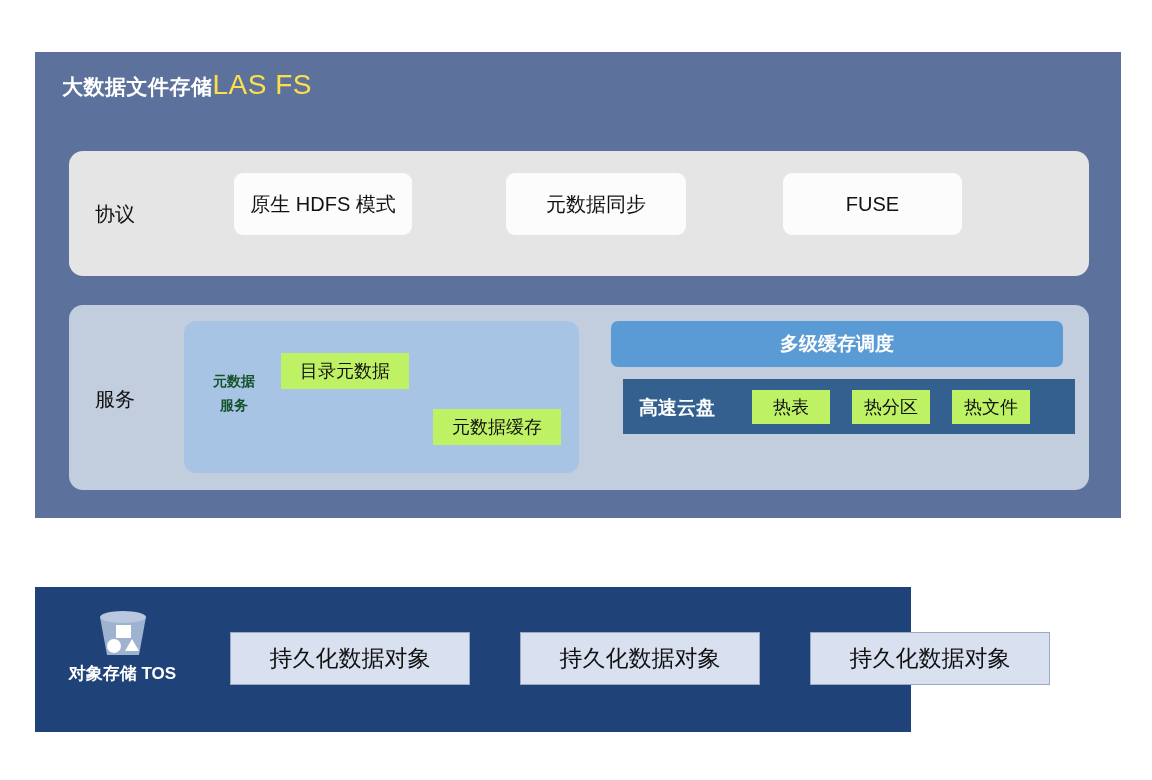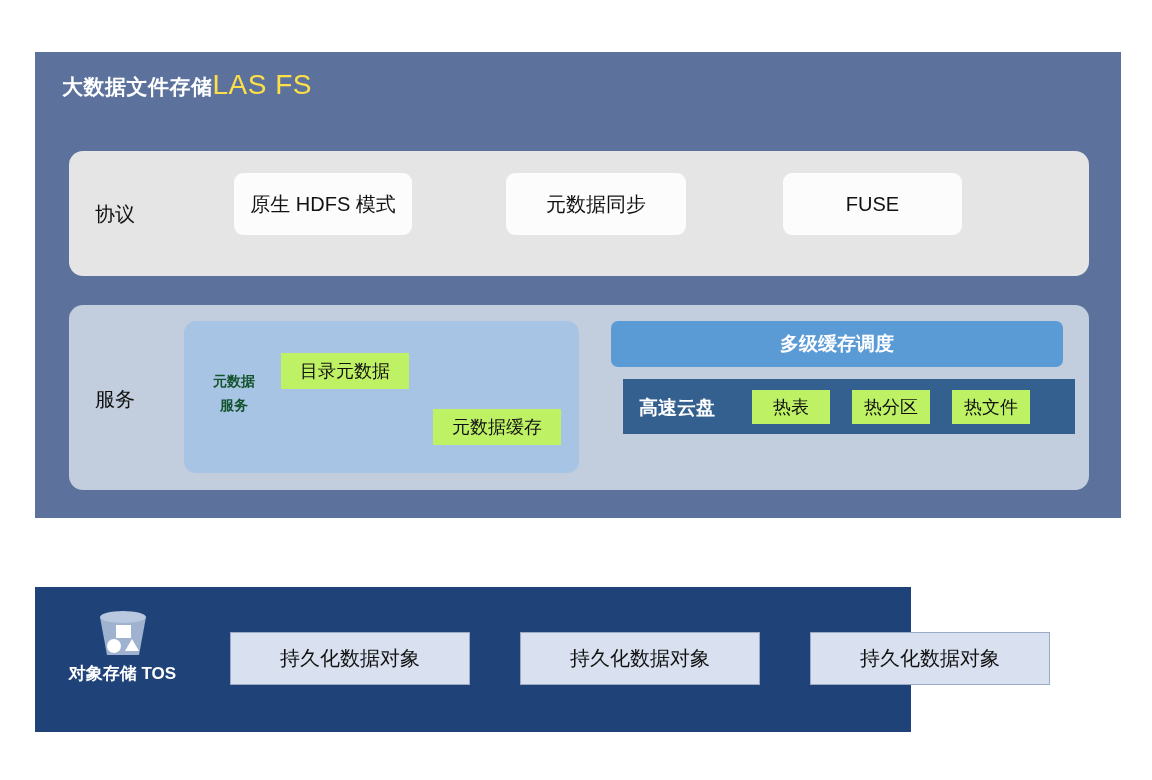--- a/index.html
+++ b/index.html
@@ -242,21 +242,21 @@
   .tos-card {
     position: absolute;
     top: 45px;
     height: 53px;
     background: #d9e1f0;
     border: 1px solid #9aa9c4;
     box-sizing: border-box;
     display: flex;
     align-items: center;
     justify-content: center;
-    font-size: 20px;
+    font-size: 23px;
     color: #111111;
     white-space: nowrap;
   }
   .tos-card.t0 { left: 195px; width: 240px; }
   .tos-card.t1 { left: 485px; width: 240px; }
   .tos-card.t2 { left: 775px; width: 240px; }
 </style>
 </head>
 <body>
 

